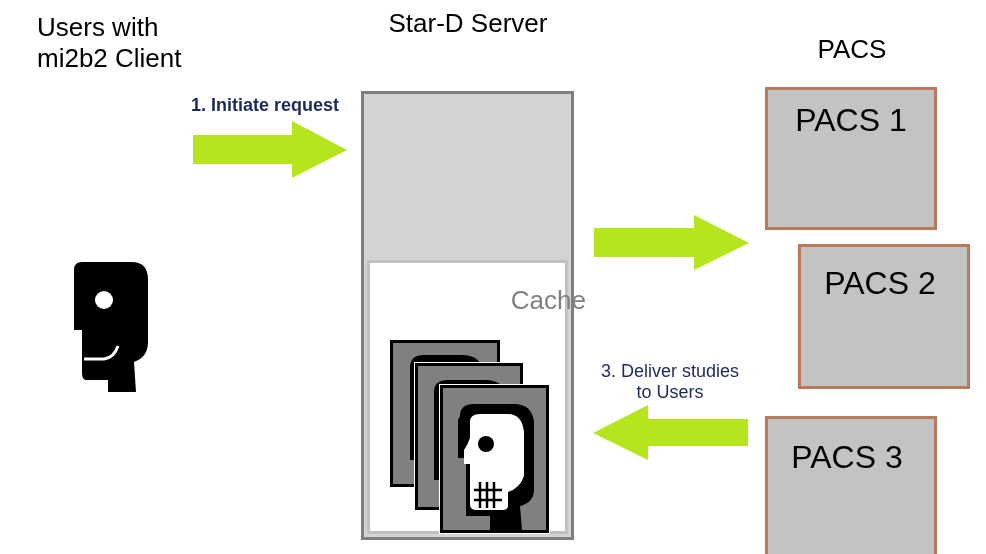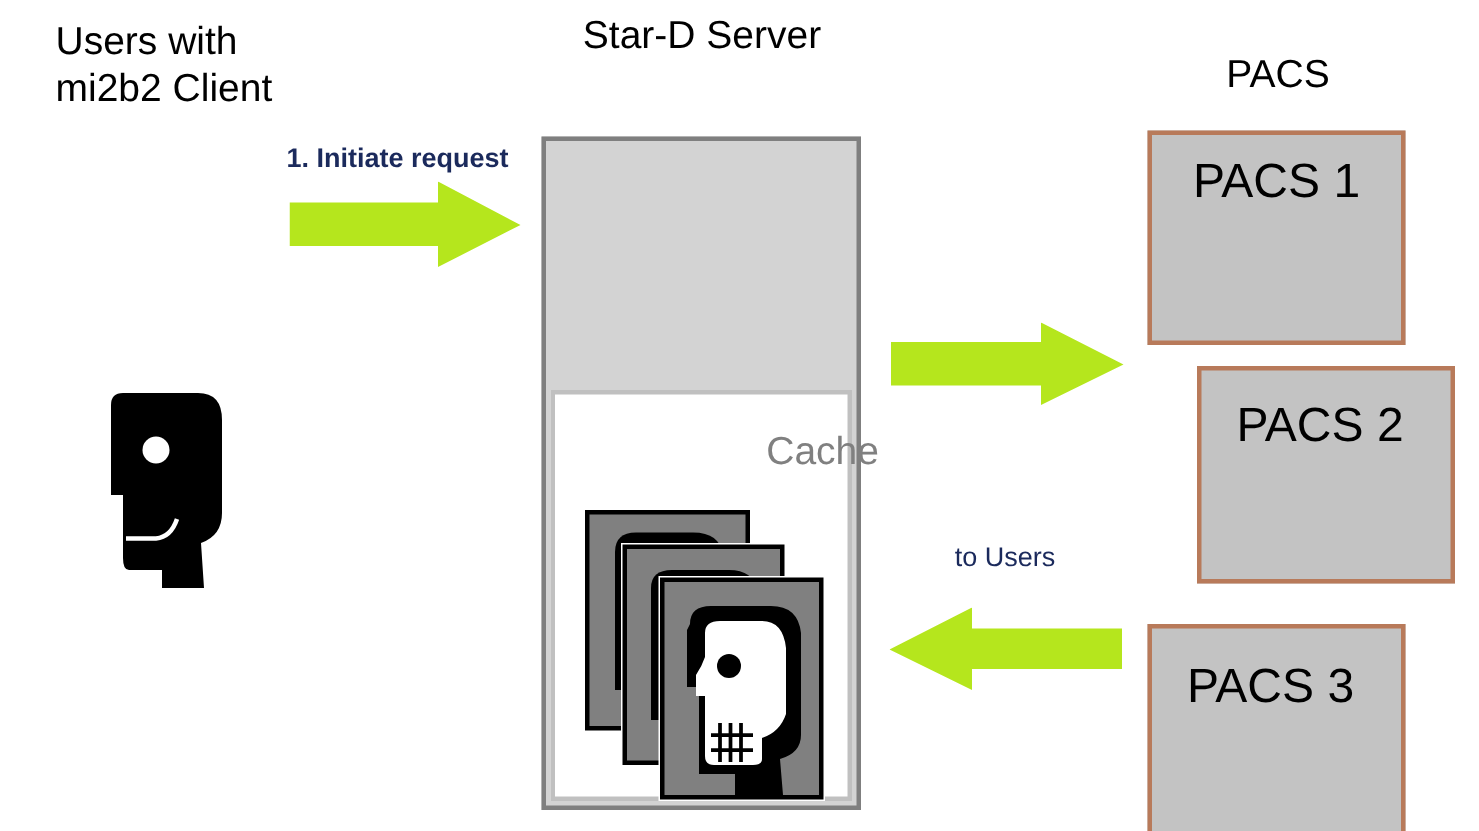--- a/index.html
+++ b/index.html
@@ -80,20 +80,21 @@
   </g>
 </svg>
 
 <div class="abs step-label" style="left:582px; top:173px; width:176px;">
 </div>
 <svg class="abs" style="left:594px; top:215px;" width="156" height="56" viewBox="0 0 156 56">
   <polygon points="0,13 100,13 100,0 155,28 100,55 100,42 0,42" fill="#b5e61d"></polygon>
 </svg>
 
 <div class="abs step-label" style="left:582px; top:361px; width:176px;">
+  <div>3. Deliver studies</div>
   <div>to Users</div>
 </div>
 <svg class="abs" style="left:593px; top:405px;" width="156" height="56" viewBox="0 0 156 56">
   <polygon points="155,14 55,14 55,0 0,28 55,55 55,41 155,41" fill="#b5e61d"></polygon>
 </svg>
 
 <div class="abs title" style="left:766px; top:34px; width:172px; text-align:center;">PACS</div>
 
 <div class="pacs-box" style="left:765px; top:87px; height:143px;">
   <div class="pacs-label">PACS 1</div>

